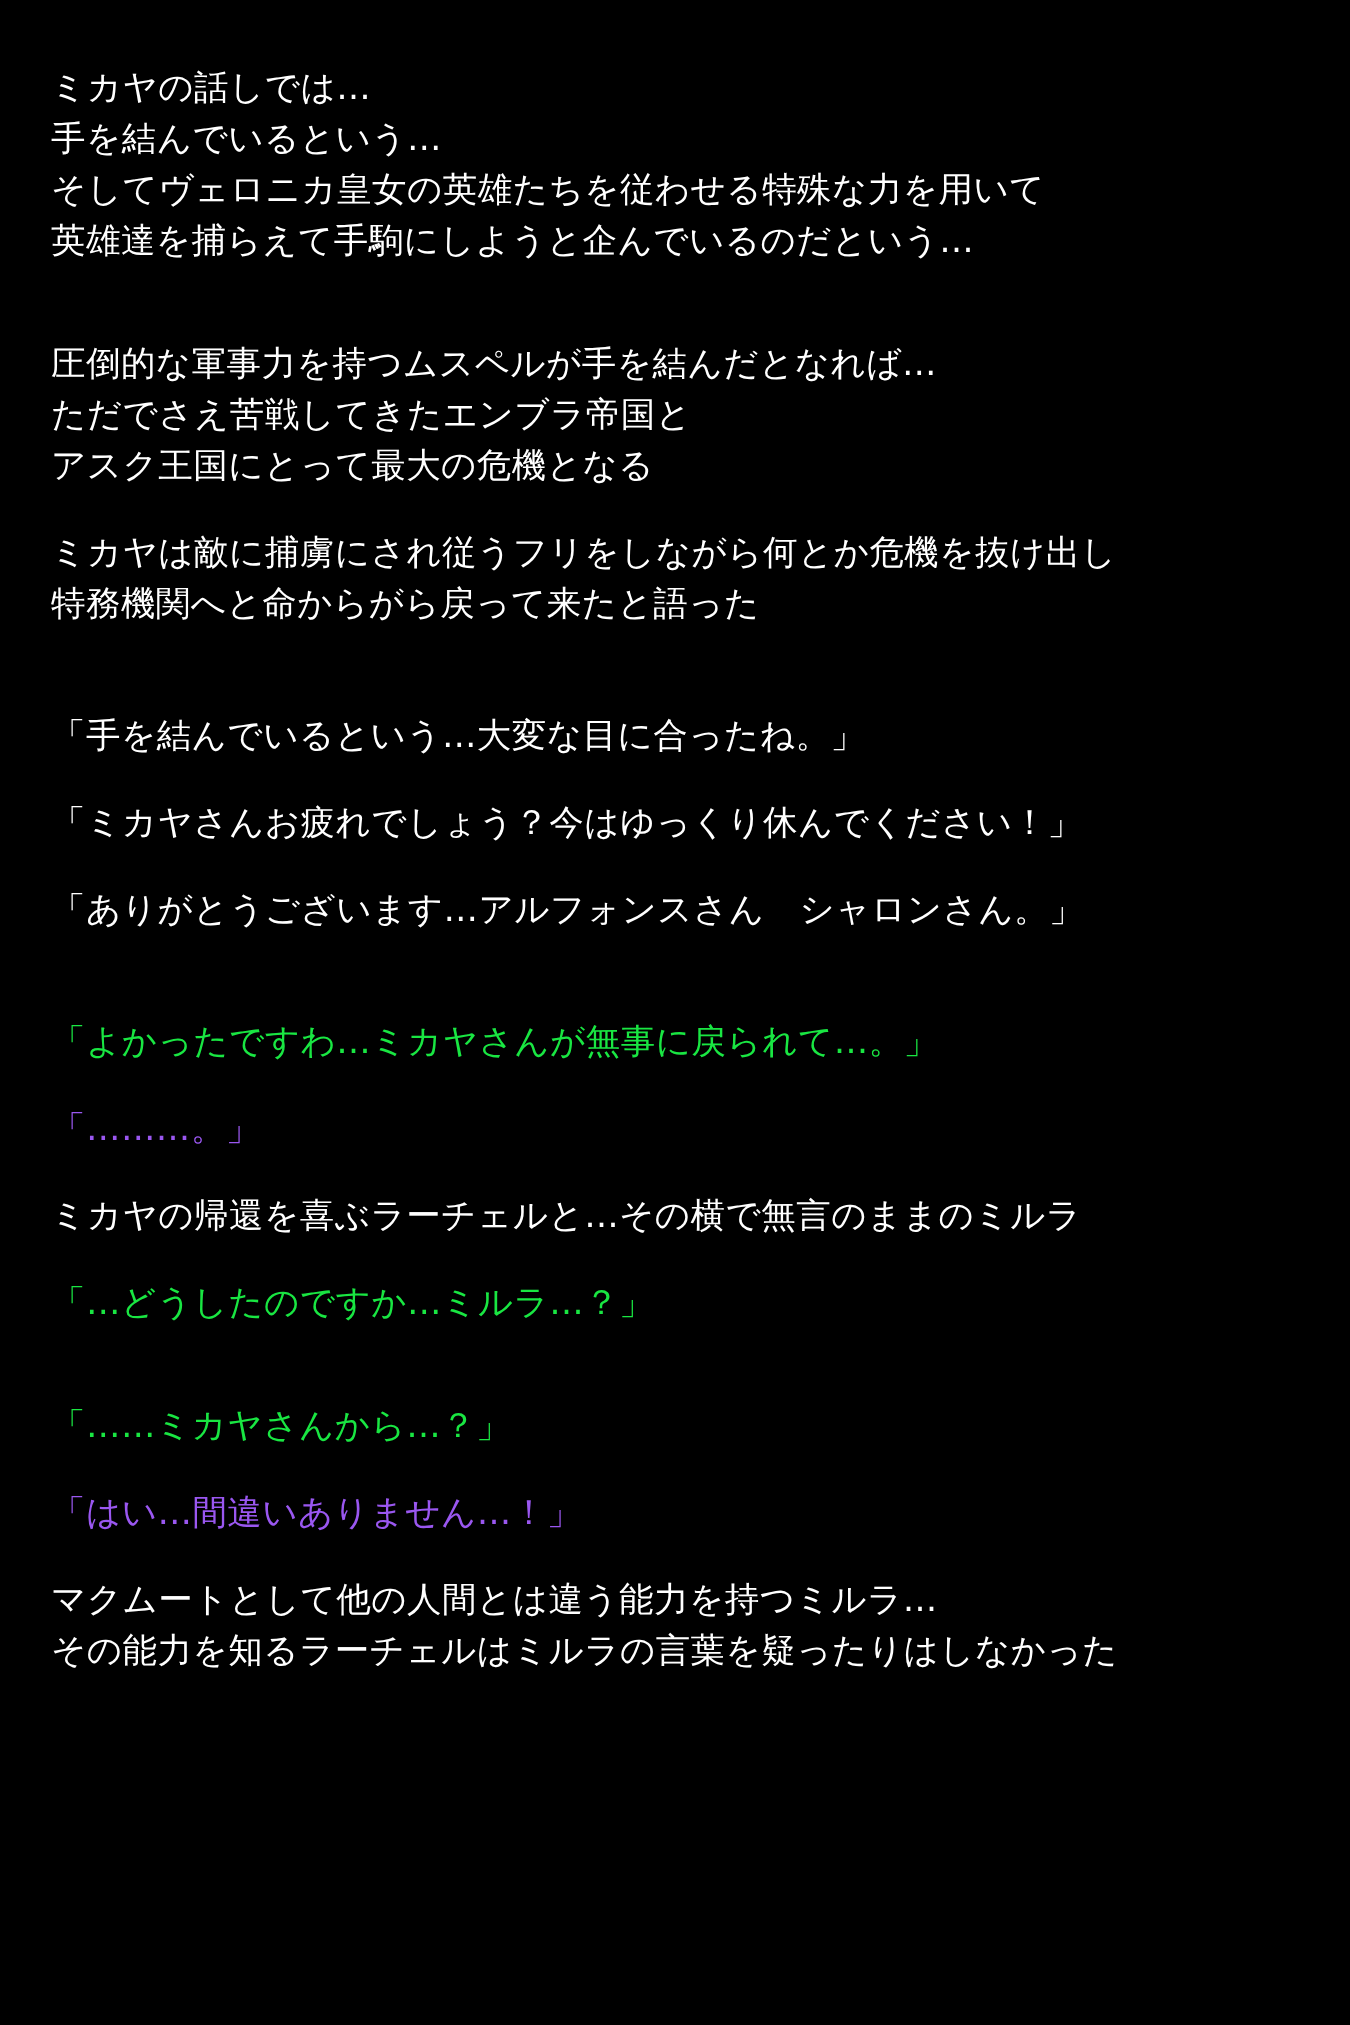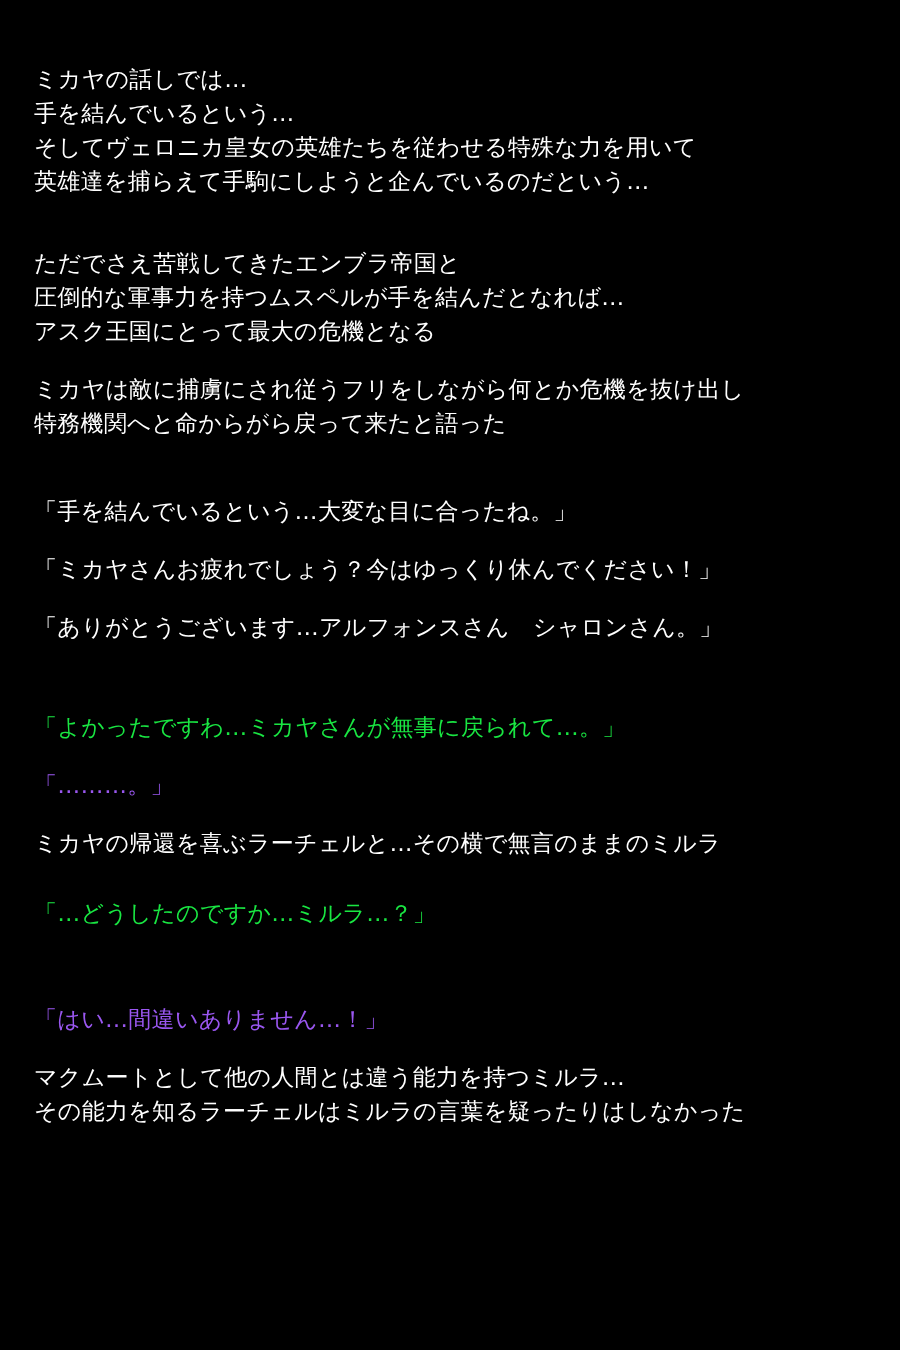--- a/index.html
+++ b/index.html
@@ -12,64 +12,65 @@
     height: 1350px;
     overflow: hidden;
     font-family: "DejaVu Sans", "Liberation Sans", sans-serif;
   }
   #story {
     position: relative;
     width: 810px;
     height: 1350px;
     background: #000000;
     box-sizing: border-box;
-    padding: 62px 30px 20px 34px;
+    padding: 42px 30px 20px 34px;
   }
   .line {
     font-size: 23px;
     line-height: 34px;
     white-space: pre;
     letter-spacing: 0.3px;
   }
   .white   { color: #ffffff; }
-  .green   { color: #19e642; margin-top: 12px; }
+  .green   { color: #19e642; }
   .purple  { color: #9a57f0; }
   .gap-md  { height: 24px; }
   .gap-xl  { height: 54px; }
 </style>
 </head>
 <body>
 
 <div id="story">
     <div class="line white">ミカヤの話しでは…</div>
     <div class="line white">手を結んでいるという…</div>
     <div class="line white">そしてヴェロニカ皇女の英雄たちを従わせる特殊な力を用いて</div>
     <div class="line white">英雄達を捕らえて手駒にしようと企んでいるのだという…</div>
     <div class="gap-md"></div>
     <div class="gap-md"></div>
+    <div class="line white">圧倒的な軍事力を持つムスペルが手を結んだとなれば…</div>
     <div class="line white">ただでさえ苦戦してきたエンブラ帝国と</div>
-    <div class="line white">圧倒的な軍事力を持つムスペルが手を結んだとなれば…</div>
     <div class="line white">アスク王国にとって最大の危機となる</div>
     <div class="gap-md"></div>
     <div class="line white">ミカヤは敵に捕虜にされ従うフリをしながら何とか危機を抜け出し</div>
     <div class="line white">特務機関へと命からがら戻って来たと語った</div>
     <div class="gap-xl"></div>
     <div class="line white">「手を結んでいるという…大変な目に合ったね。」</div>
     <div class="gap-md"></div>
     <div class="line white">「ミカヤさんお疲れでしょう？今はゆっくり休んでください！」</div>
     <div class="gap-md"></div>
     <div class="line white">「ありがとうございます…アルフォンスさん　シャロンさん。」</div>
     <div class="gap-xl"></div>
     <div class="line green">「よかったですわ…ミカヤさんが無事に戻られて…。」</div>
     <div class="gap-md"></div>
     <div class="line purple">「………。」</div>
     <div class="gap-md"></div>
     <div class="line white">ミカヤの帰還を喜ぶラーチェルと…その横で無言のままのミルラ</div>
     <div class="gap-md"></div>
     <div class="line green">「…どうしたのですか…ミルラ…？」</div>
     <div class="gap-md"></div>
     <div class="gap-md"></div>
+    <div class="line green">「……ミカヤさんから…？」</div>
     <div class="gap-md"></div>
     <div class="line purple">「はい…間違いありません…！」</div>
     <div class="gap-md"></div>
     <div class="line white">マクムートとして他の人間とは違う能力を持つミルラ…</div>
     <div class="line white">その能力を知るラーチェルはミルラの言葉を疑ったりはしなかった</div>
   </div>
 
 </body></html>

